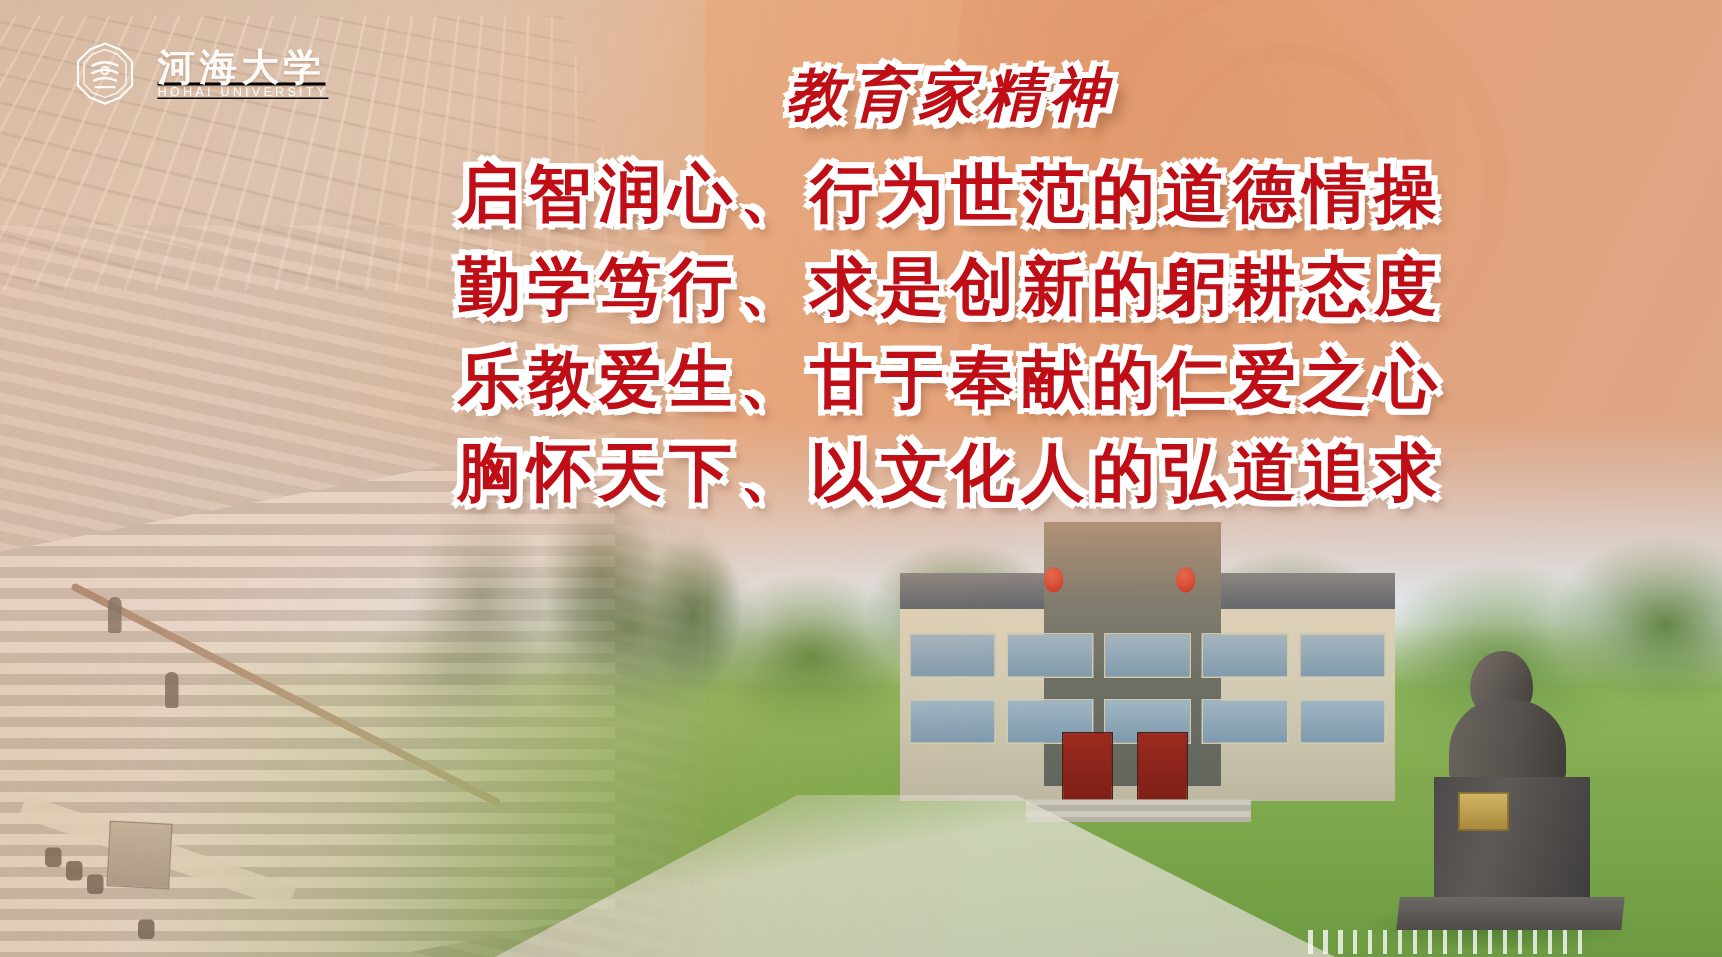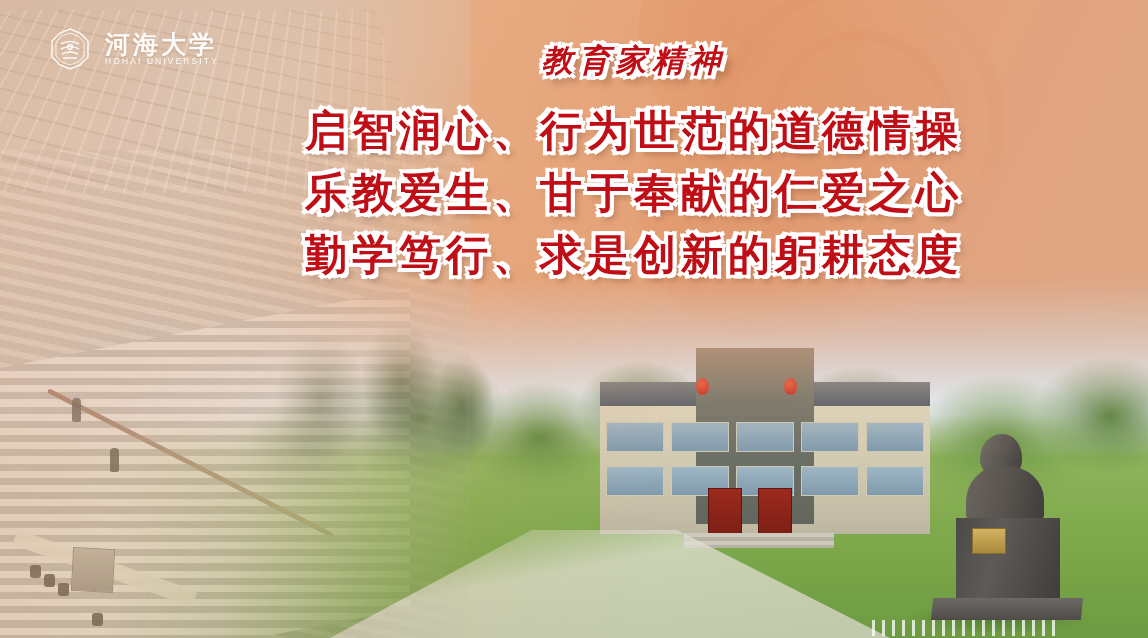--- a/index.html
+++ b/index.html
@@ -283,21 +283,21 @@
   
   #logo {
     position:absolute; left:48px; top:27px;
     display:flex; align-items:center; gap:13px;
     z-index:6;
   }
   #logo .seal {
     width:44px; height:44px; position:relative; flex:none;
   }
   #logo .seal svg { display:block; width:44px; height:44px; }
-  #logo .wordmark { display:flex; flex-direction:column; gap:0; }
+  #logo .wordmark { display:flex; flex-direction:column; gap:0;text-decoration:underline; }
   #logo .cn {
     font-size:25px; font-weight:700; letter-spacing:3px;
     color:rgba(255,255,255,.96);
     font-family:"DejaVu Serif","Liberation Serif",serif;
     line-height:1;
     text-shadow:0 1px 2px rgba(140,90,50,.35);
   }
   #logo .en {
     font-size:8.5px; letter-spacing:2.1px;
     color:rgba(255,255,255,.92);
@@ -316,25 +316,25 @@
 
   .cn-text {
     font-family:"DejaVu Sans","Liberation Sans",sans-serif;
     font-weight:700;
     color:#C00E16;
     white-space:nowrap;
     -webkit-text-stroke:0px transparent;
   }
 
   #poster-title {
-    font-size:31px;
+    font-size:38px;
     letter-spacing:6px;
     font-style:italic;
     line-height:1.04;
-    margin-bottom:24px;
+    margin-bottom:14px;
     text-shadow:
       -3px -3px 0 #fff,  3px -3px 0 #fff,
       -3px  3px 0 #fff,  3px  3px 0 #fff,
       -3px  0   0 #fff,  3px  0   0 #fff,
        0   -3px 0 #fff,  0    3px 0 #fff,
       -4px -4px 0 #fff,  4px -4px 0 #fff,
       -4px  4px 0 #fff,  4px  4px 0 #fff,
        7px  8px 7px rgba(90,40,20,.40);
   }
 
@@ -442,17 +442,18 @@
     </div>
     <div class="wordmark">
       <div class="cn">河海大学</div>
       <div class="en">HOHAI UNIVERSITY</div>
     </div>
   </div>
 
   <div id="text-block">
     <div id="poster-title" class="cn-text">教育家精神</div>
     <div class="slogan-line cn-text">启智润心、行为世范的道德情操</div>
+    <div class="slogan-line cn-text">勤学笃行、求是创新的躬耕态度</div>
     <div class="slogan-line cn-text">乐教爱生、甘于奉献的仁爱之心</div>
-    <div class="slogan-line cn-text">勤学笃行、求是创新的躬耕态度</div>
+    <div class="slogan-line cn-text">胸怀天下、以文化人的弘道追求</div>
   </div>
 
 </div>
 
 </body></html>

